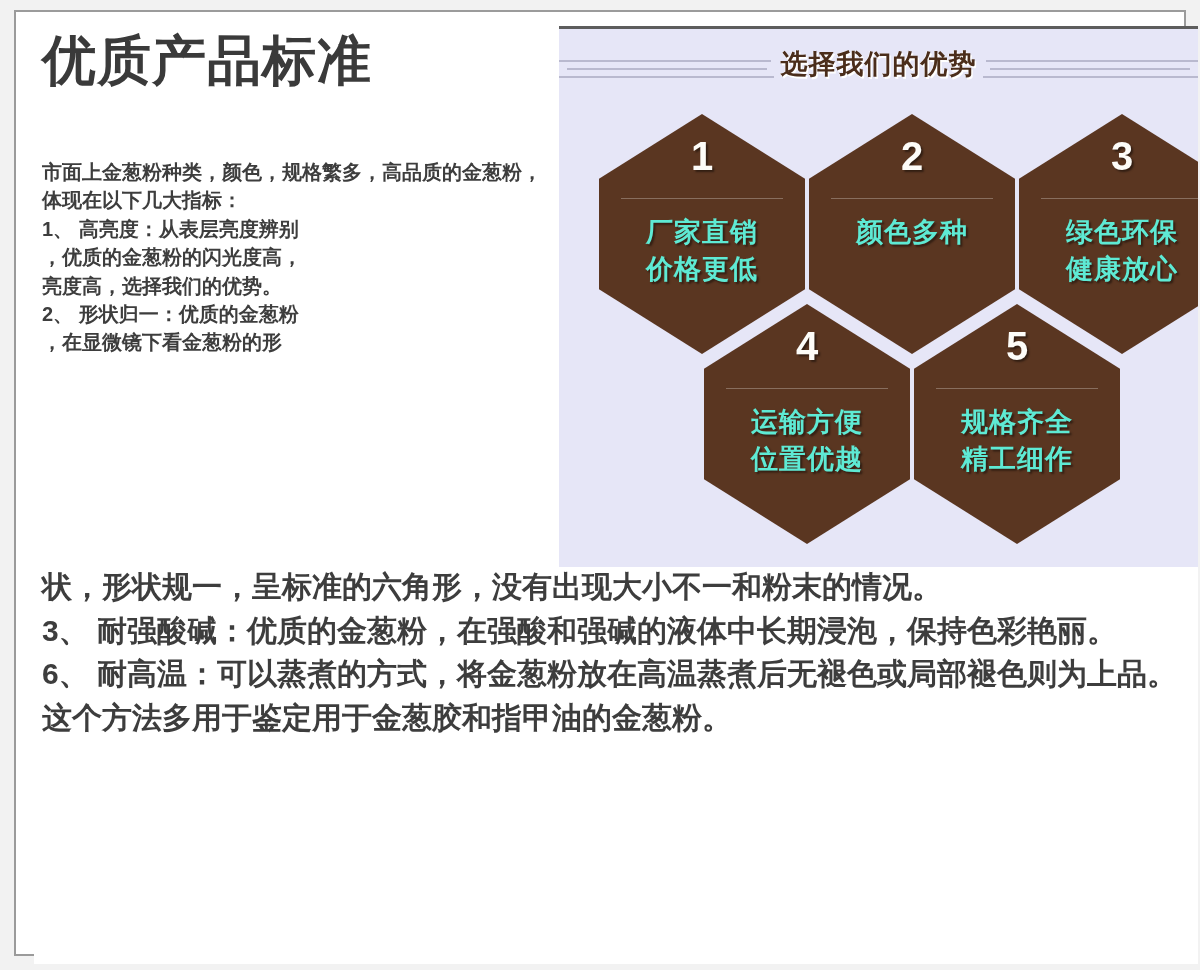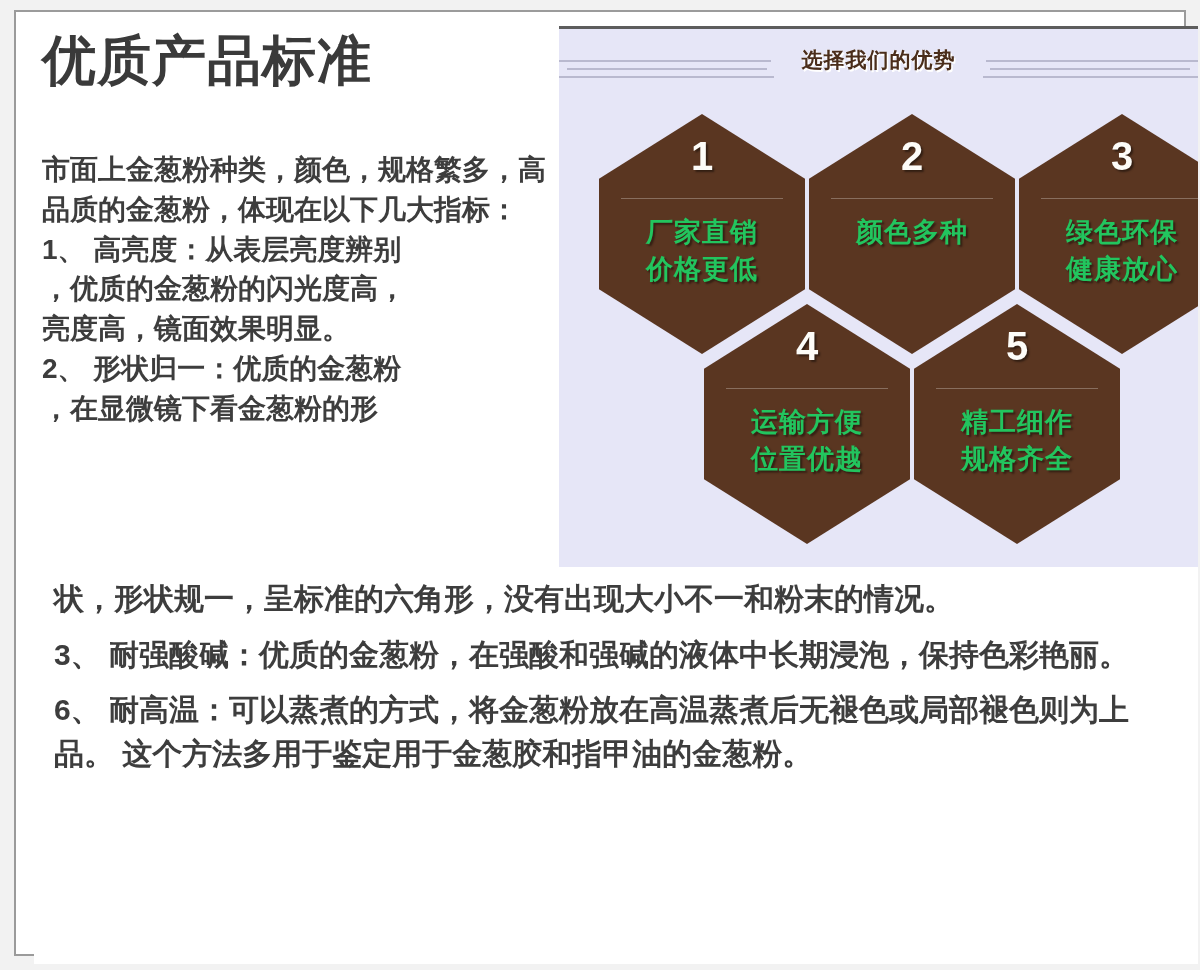--- a/index.html
+++ b/index.html
@@ -60,21 +60,21 @@
     top: 14px;
     width: 639px;
     height: 50px;
   }
   .adv-title {
     position: absolute;
     left: 0;
     right: 0;
     top: 6px;
     text-align: center;
-    font-size: 21px;
+    font-size: 27px;
     font-weight: bold;
     color: #4a2d1b;
     letter-spacing: 1px;
     text-shadow: 1.5px 1.5px 0 #ffffff, -0.5px -0.5px 0 #ffffff;
     z-index: 3;
   }
   .rule {
     position: absolute;
     height: 2px;
     background: #b9b9cf;
@@ -119,21 +119,21 @@
   .hex .lines {
     position: absolute;
     left: 0; right: 0;
     top: 100px;
   }
   .hex .lines div {
     font-size: 27px;
     font-weight: bold;
     line-height: 1.38;
     letter-spacing: 1px;
-    color: #22c55e;
+    color: #5eead4;
     text-shadow: 2px 2px 2px rgba(0,0,0,0.45);
   }
   
   .hex.h1 { left: 40px;  top: 88px; }
   .hex.h2 { left: 250px; top: 88px; }
   .hex.h3 { left: 460px; top: 88px; }
   
   .hex.h4 { left: 145px; top: 278px; }
   .hex.h5 { left: 355px; top: 278px; }
 
@@ -152,41 +152,41 @@
     font-size: 54px;
     font-weight: bold;
     color: #3a3a3a;
     letter-spacing: 1px;
     line-height: 1.05;
     white-space: nowrap;
   }
   .lead {
     position: absolute;
     left: 8px;
-    top: 124px;
+    top: 132px;
     width: 512px;
-    font-size: 28px;
+    font-size: 20px;
     font-weight: bold;
     color: #3d3d3d;
     line-height: 1.42;
     letter-spacing: 0px;
   }
 
   
   .body-text {
     position: absolute;
     left: 8px;
     top: 539px;
     width: 1148px;
     font-size: 30px;
     font-weight: bold;
     color: #3d3d3d;
     line-height: 1.45;
   }
-  .body-text p { margin: 12px; }
+  .body-text p { margin: 0; }
 </style>
 </head>
 <body>
 
 <div id="page">
   <div id="frame">
     <div id="inner">
 
       <div class="adv-panel">
         <div class="adv-topline"></div>
@@ -233,33 +233,33 @@
           <div class="lines">
             <div>运输方便</div>
             <div>位置优越</div>
           </div>
         </div>
 
         <div class="hex h5">
           <div class="num">5</div>
           <div class="divider"></div>
           <div class="lines">
+            <div>规格齐全</div>
             <div>精工细作</div>
-            <div>规格齐全</div>
           </div>
         </div>
       </div>
 
       <div class="left-col">
         <div class="main-title">优质产品标准</div>
         <div class="lead">
           <div>市面上金葱粉种类，颜色，规格繁多，高品质的金葱粉，体现在以下几大指标：</div>
           <div>1、 高亮度：从表层亮度辨别</div>
           <div>，优质的金葱粉的闪光度高，</div>
-          <div>亮度高，镜面效果明显。</div>
+          <div>亮度高，选择我们的优势。</div>
           <div>2、 形状归一：优质的金葱粉</div>
           <div>，在显微镜下看金葱粉的形</div>
         </div>
       </div>
 
       <div class="body-text">
         <p>状，形状规一，呈标准的六角形，没有出现大小不一和粉末的情况。</p>
         <p>3、 耐强酸碱：优质的金葱粉，在强酸和强碱的液体中长期浸泡，保持色彩艳丽。</p>
         <p>6、 耐高温：可以蒸煮的方式，将金葱粉放在高温蒸煮后无褪色或局部褪色则为上品。 这个方法多用于鉴定用于金葱胶和指甲油的金葱粉。</p>
       </div>

